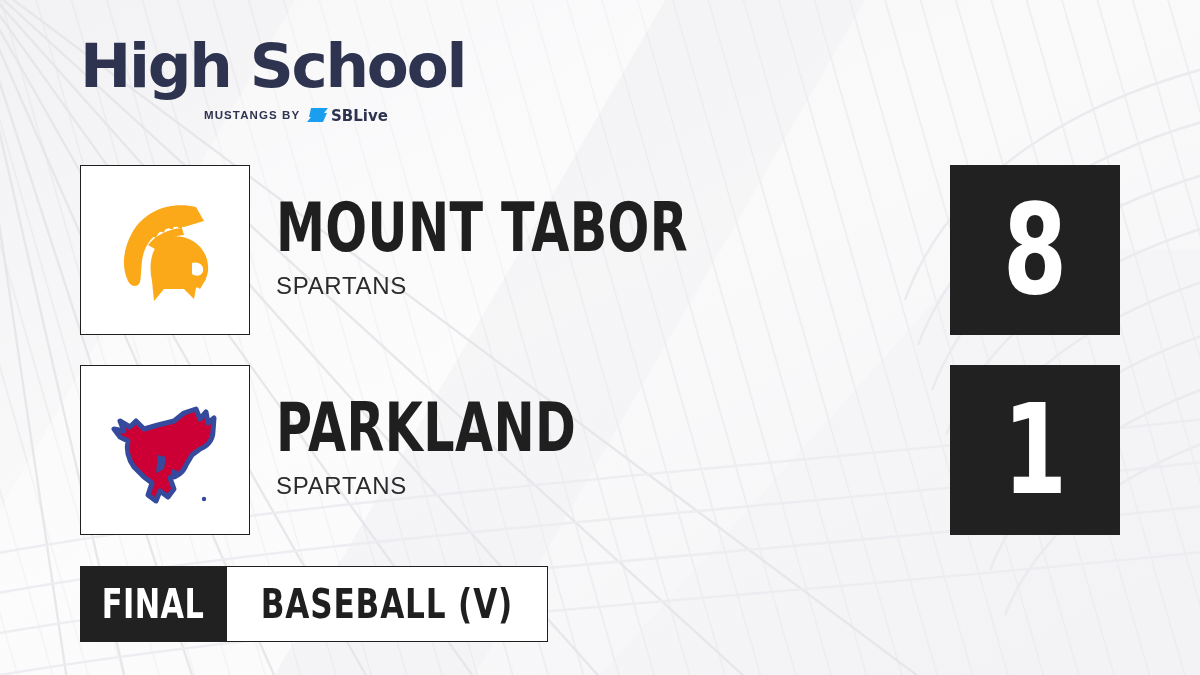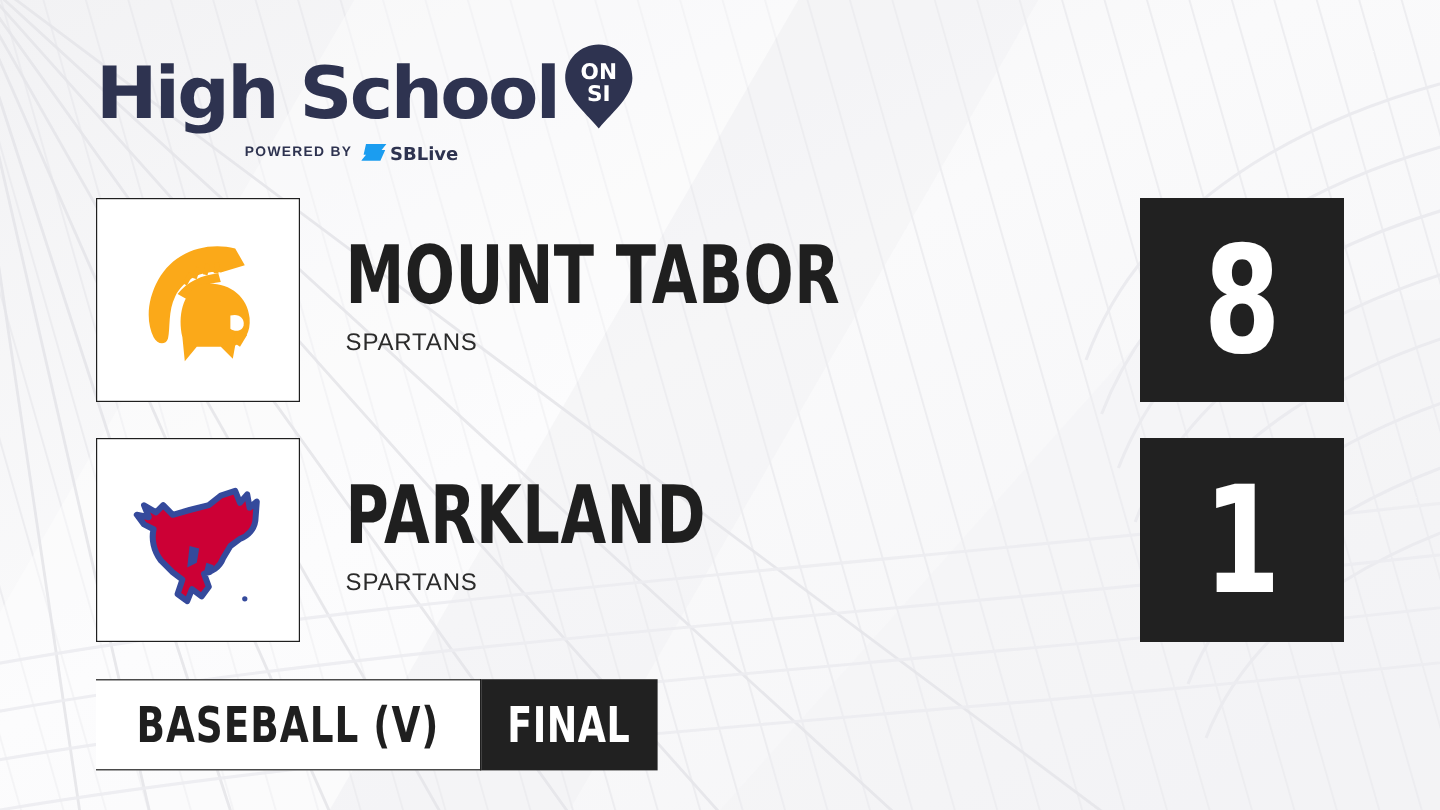--- a/index.html
+++ b/index.html
@@ -9,21 +9,21 @@
     background:#f7f7f8;
     position:relative;
     overflow:hidden;
   }
 
   
   #bg-layer { position:absolute; inset:0; z-index:0; pointer-events:none; }
 
   
   #brand { position:absolute; left:80px; top:36px; z-index:5; }
-  #brand-row { display:flex; align-items:flex-end; }
+  #brand-row { display:flex; align-items:flex-start;gap:36px; }
   #brand-wordmark {
     font-family:"DejaVu Sans", sans-serif;
     font-weight:700;
     font-size:60px;
     letter-spacing:-2.2px;
     color:#2e3350;
     line-height:1;
     transform:scaleX(1.02);
     transform-origin:left center;
   }
@@ -46,36 +46,36 @@
 
   .logo-box {
     position:absolute; left:80px; top:0;
     width:170px; height:170px;
     background:#ffffff;
     border:1.6px solid #1f1f1f;
     display:flex; align-items:center; justify-content:center;
   }
   .logo-box svg { display:block; }
 
-  .team-text { position:absolute; left:288px; top:0; height:170px;
+  .team-text { position:absolute; left:276px; top:0; height:170px;
                display:flex; flex-direction:column; justify-content:center; }
   .team-name {
     font-family:"DejaVu Sans", sans-serif;
     font-weight:700;
     font-size:60px;
     line-height:0.94;
     letter-spacing:0.5px;
     color:#1f1f1f;
     transform:scaleX(0.82) scaleY(1.12);
     transform-origin:left center;
     white-space:nowrap;
   }
   .team-mascot {
     font-family:"Liberation Sans", sans-serif;
-    font-size:20px;
+    font-size:24px;
     letter-spacing:0.7px;
     color:#2b2b2b;
     margin-top:16px;
   }
 
   .score-box {
     position:absolute; left:950px; top:0;
     width:170px; height:170px;
     background:#212121;
     display:flex; align-items:center; justify-content:center;
@@ -170,31 +170,24 @@
     <path d="M-40,600 C300,535 760,512 1240,458"></path>
     <path d="M-40,640 C300,578 760,556 1240,502"></path>
     <path d="M-40,682 C300,620 760,600 1240,548"></path>
   </g>
 </svg>
 
 <div id="brand">
   <div id="brand-row">
     <div id="brand-wordmark">High School</div>
 
-    <div id="brand-pin">
-      <svg viewBox="0 0 58 72" width="58" height="72">
-        <path d="M29 1 C13.5 1 1 13.5 1 29 C1 44 16 56 29 71 C42 56 57 44 57 29 C57 13.5 44.5 1 29 1 Z" fill="#2e3350"></path>
-        <text x="29" y="30" text-anchor="middle" font-family="DejaVu Sans, sans-serif" font-weight="700" font-size="18" fill="#ffffff">ON</text>
-        <text x="29" y="48" text-anchor="middle" font-family="DejaVu Sans, sans-serif" font-weight="700" font-size="18" fill="#ffffff">SI</text>
-      </svg>
-    </div>
   </div>
 
   <div id="powered-row">
-    <span id="powered-label">POWERED BY</span>
+    <span id="powered-label">MUSTANGS BY</span>
     <span id="sblive-mark">
       <svg viewBox="0 0 96 20" width="96" height="20">
         <path d="M4 3 L21 3 L17 8 L8 8 L20 8 L16 17 L0 17 L4 12 L13 12 L2 12 Z" fill="#1b9df0"></path>
         <text x="24" y="16" font-family="DejaVu Sans, sans-serif" font-weight="700" font-size="15" fill="#2e3350">SBLive</text>
       </svg>
     </span>
   </div>
 </div>
 
 <div class="team-row" id="row-team-0">
@@ -254,19 +247,19 @@
     <div class="team-name">PARKLAND</div>
     <div class="team-mascot">SPARTANS</div>
   </div>
 
   <div class="score-box">
     <span class="score-value">1</span>
   </div>
 </div>
 
 <div id="status-bar">
+  <div id="status-state">
+    <span id="status-state-label">FINAL</span>
+  </div>
   <div id="status-sport">
     <span id="status-sport-label">BASEBALL (V)</span>
   </div>
-  <div id="status-state">
-    <span id="status-state-label">FINAL</span>
-  </div>
 </div>
 
 </body></html>

